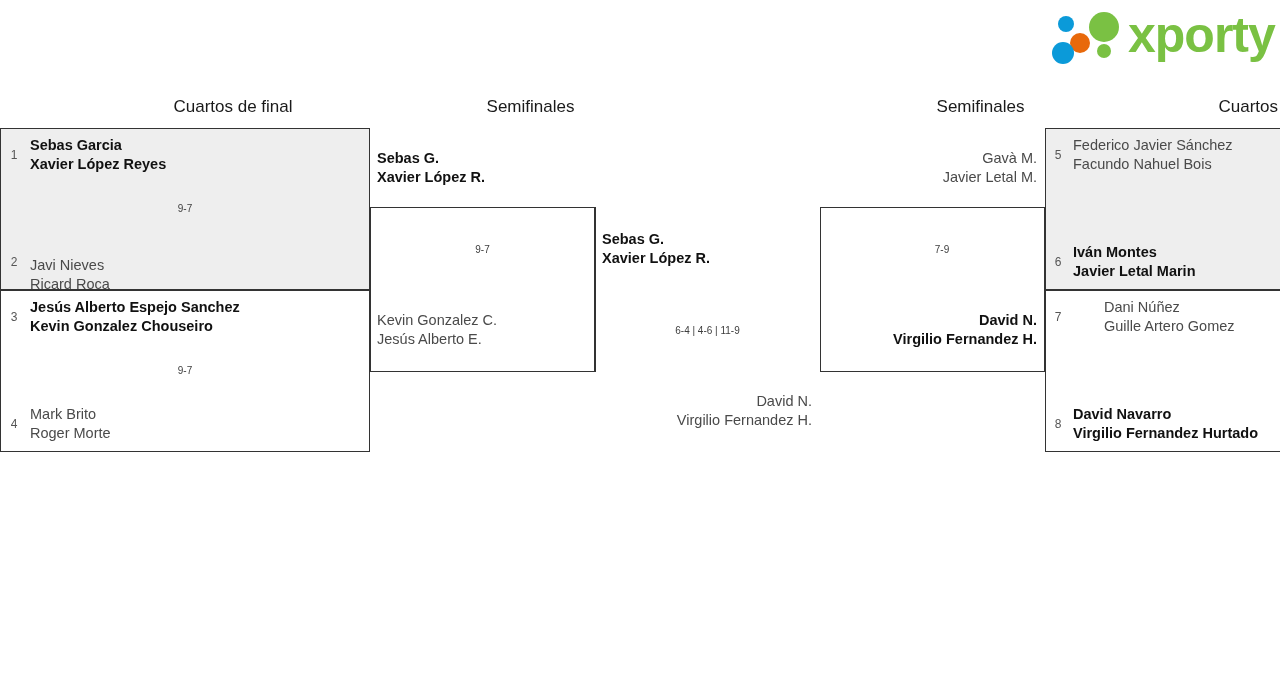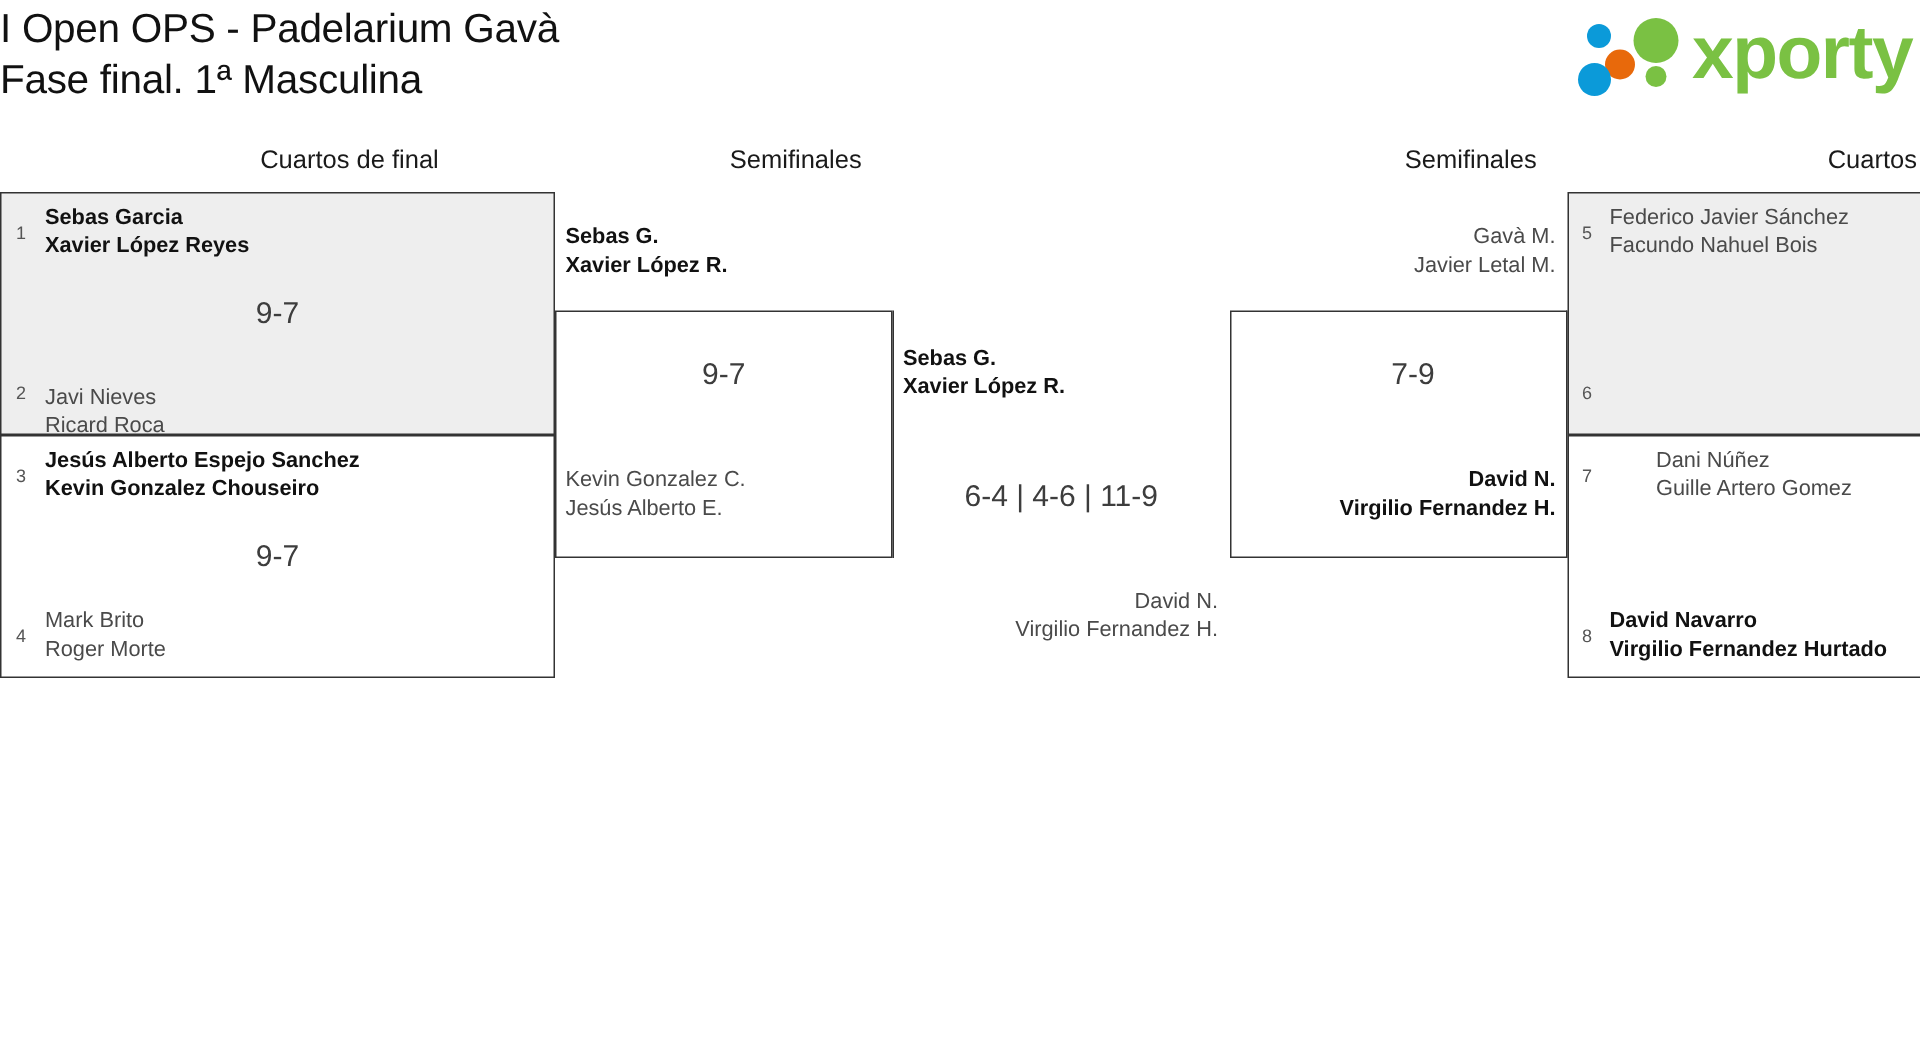--- a/index.html
+++ b/index.html
@@ -91,21 +91,21 @@
     font-size: 12px;
     line-height: 14px;
     color: #555;
     font-weight: 400;
     text-align: center;
     width: 20px;
   }
 
   .score {
     position: absolute;
-    font-size: 20px;
+    font-size: 10px;
     line-height: 18px;
     color: #3d3d3d;
     font-weight: 400;
     white-space: nowrap;
   }
   .score.center { text-align: center; }
   .score.right  { text-align: right; }
 
   
   #t-s1   { left: 30px;  top: 136px; }
@@ -149,24 +149,20 @@
   #t-fin-win  { left: 602px; top: 230px; }
   #t-fin-lose { right: 468px; top: 392px; width: 340px; }
   #sc-final   { left: 595px; top: 322px; width: 225px; }
 </style>
 </head>
 <body>
 
 <div id="page">
 
   <div class="header">
-    <div class="title-block">
-      <span class="title-line">I Open OPS - Padelarium Gavà</span>
-      <span class="title-line">Fase final. 1ª Masculina</span>
-    </div>
 
     <div class="logo">
       <div class="logo-dots">
         <span class="dot b1"></span>
         <span class="dot o1"></span>
         <span class="dot g1"></span>
         <span class="dot g2"></span>
         <span class="dot b2"></span>
       </div>
       <div class="logo-word">xporty</div>
@@ -253,20 +249,24 @@
 
   <div class="seed" id="sd-s5">5</div>
   <div class="team loser align-left" id="t-s5">
     <span class="pname">Federico Javier Sánchez</span>
     <span class="pname">Facundo Nahuel Bois</span>
   </div>
 
   <div class="score right" id="sc-qf3">3-9</div>
 
   <div class="seed" id="sd-s6">6</div>
+  <div class="team winner align-left" id="t-s6">
+    <span class="pname">Iván Montes</span>
+    <span class="pname">Javier Letal Marin</span>
+  </div>
 
   <div class="seed" id="sd-s7">7</div>
   <div class="team loser align-left" id="t-s7">
     <span class="pname">Dani Núñez</span>
     <span class="pname">Guille Artero Gomez</span>
   </div>
 
   <div class="score right" id="sc-qf4">7-9</div>
 
   <div class="seed" id="sd-s8">8</div>

